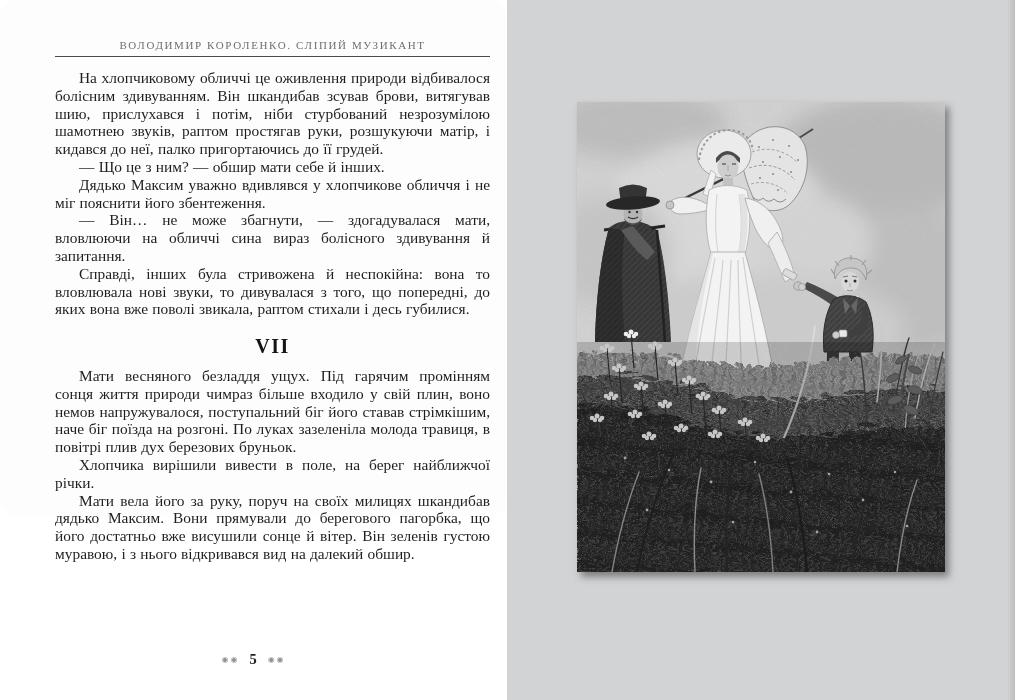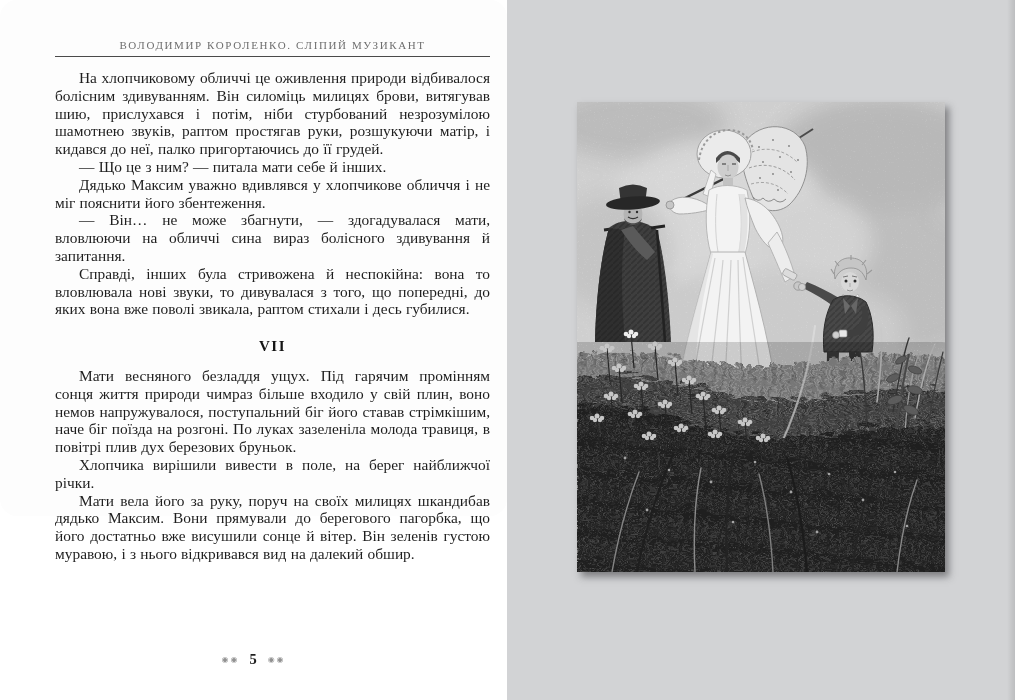--- a/index.html
+++ b/index.html
@@ -15,21 +15,21 @@
     font-size:11px;letter-spacing:1.6px;color:var(--header-text,#6e6e6e);white-space:nowrap;
   }
   .header-rule{position:absolute;top:56px;left:55px;width:435px;border-top:1px solid var(--rule,#4a4a4a);}
   .text-column{
     position:absolute;top:69px;left:55px;width:435px;
     color:var(--body-text,#1e1e1e);font-size:15.4px;line-height:17.8px;
     text-align:justify;word-spacing:0.4px;
   }
   .text-column p.para{margin:0;text-indent:24px;}
   .chapter-heading{
-    margin:20px 0 11px 0;text-align:center;font-size:15px;font-weight:bold;
+    margin:20px 0 11px 0;text-align:center;font-size:20px;font-weight:bold;
     letter-spacing:1.5px;color:#151515;
   }
   .page-footer{position:absolute;top:650px;left:0;width:507px;text-align:center;color:#1e1e1e;}
   .ornament{font-family:"DejaVu Sans",sans-serif;font-size:8px;color:#919191;letter-spacing:2px;vertical-align:2px;}
   .page-number{font-size:14.5px;letter-spacing:1px;margin:0 6px;font-weight:bold;}
   
   .page-right{position:absolute;left:507px;top:0;width:508px;height:700px;background:var(--right-page-bg,#d2d3d5);}
   .page-right .edge-shade{position:absolute;right:0;top:0;width:8px;height:100%;
     background:linear-gradient(to right,rgba(0,0,0,0),rgba(0,0,0,0.10));}
   .illustration-frame{
@@ -42,22 +42,22 @@
 <body>
 
 <div class="spread">
 
   <div class="page-left">
     <div class="running-header">ВОЛОДИМИР КОРОЛЕНКО. СЛІПИЙ МУЗИКАНТ</div>
     <div class="header-rule"></div>
 
     <div class="text-column">
       <div>
-          <p class="para">На хлопчиковому обличчі це оживлення природи відбивалося болісним здивуванням. Він силоміць милицях брови, витягував шию, прислухався і потім, ніби стурбований незрозумілою шамотнею звуків, раптом простягав руки, розшукуючи матір, і кидався до неї, палко пригортаючись до її грудей.</p>
-          <p class="para">— Що це з ним? — питала мати себе й інших.</p>
+          <p class="para">На хлопчиковому обличчі це оживлення природи відбивалося болісним здивуванням. Він шкандибав зсував брови, витягував шию, прислухався і потім, ніби стурбований незрозумілою шамотнею звуків, раптом простягав руки, розшукуючи матір, і кидався до неї, палко пригортаючись до її грудей.</p>
+          <p class="para">— Що це з ним? — обшир мати себе й інших.</p>
           <p class="para">Дядько Максим уважно вдивлявся у хлопчикове обличчя і не міг пояснити його збентеження.</p>
           <p class="para">— Він… не може збагнути, — здогадувалася мати, вловлюючи на обличчі сина вираз болісного здивування й запитання.</p>
           <p class="para">Справді, інших була стривожена й неспокійна: вона то вловлювала нові звуки, то дивувалася з того, що попередні, до яких вона вже поволі звикала, раптом стихали і десь губилися.</p>
         </div>
       <h2 class="chapter-heading">VII</h2>
       <div>
           <p class="para">Мати весняного безладдя ущух. Під гарячим промінням сонця життя природи чимраз більше входило у свій плин, воно немов напружувалося, поступальний біг його ставав стрімкішим, наче біг поїзда на розгоні. По луках зазеленіла молода травиця, в повітрі плив дух березових бруньок.</p>
           <p class="para">Хлопчика вирішили вивести в поле, на берег найближчої річки.</p>
           <p class="para">Мати вела його за руку, поруч на своїх милицях шкандибав дядько Максим. Вони прямували до берегового пагорбка, що його достатньо вже висушили сонце й вітер. Він зеленів густою муравою, і з нього відкривався вид на далекий обшир.</p>
         </div>

